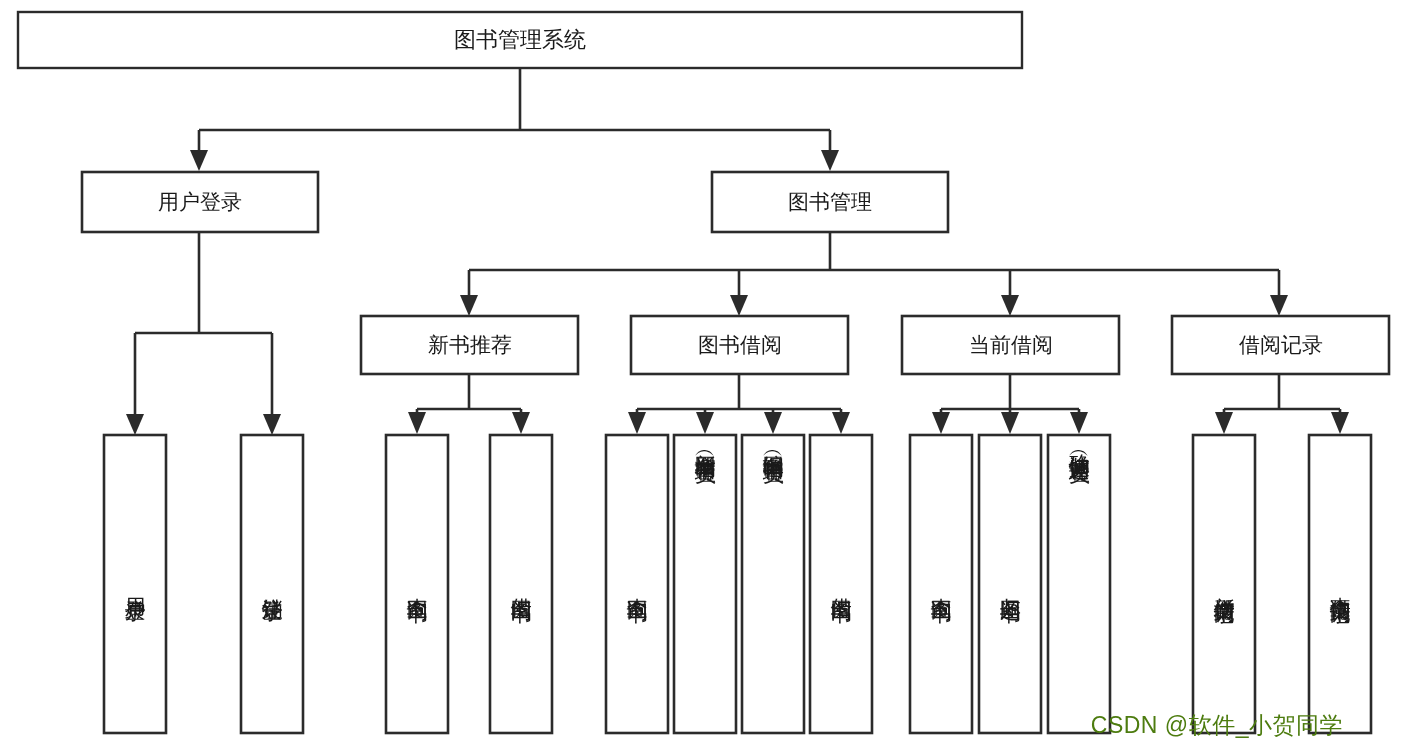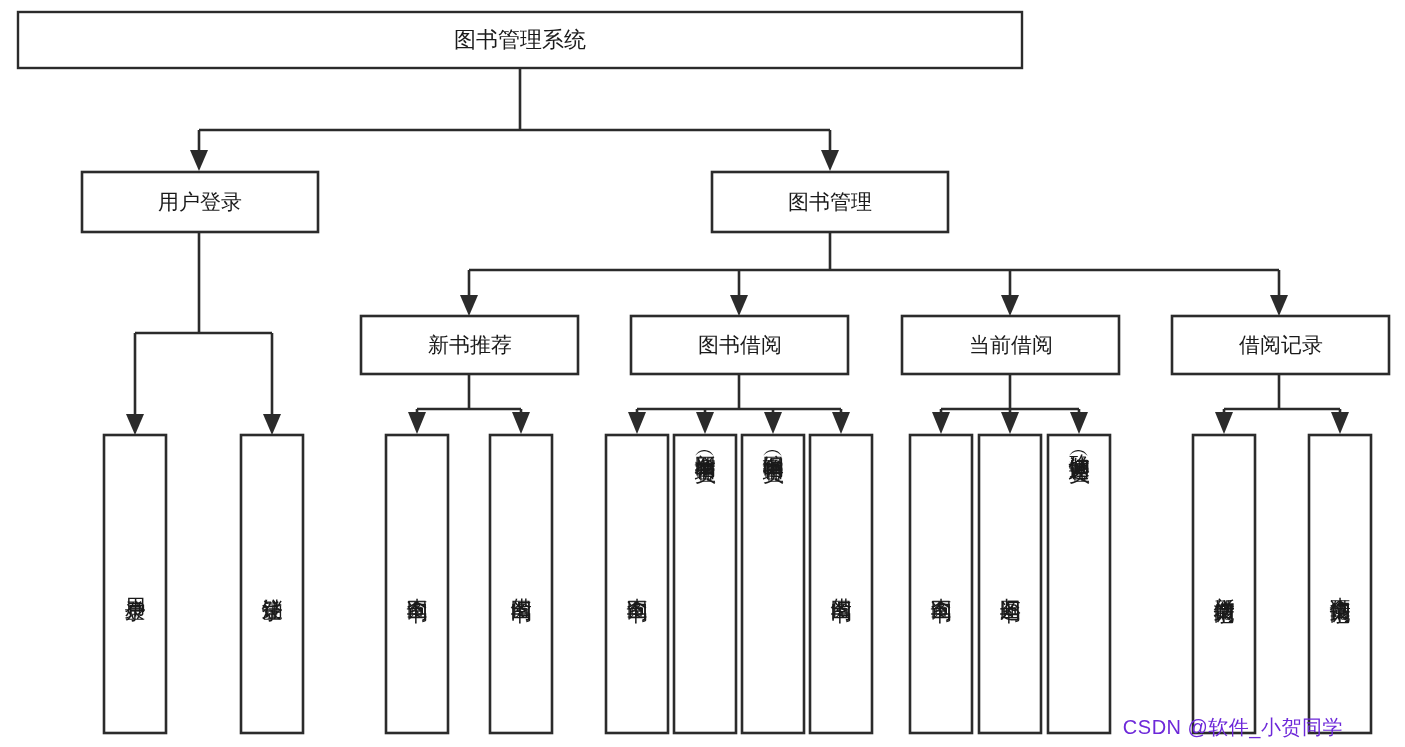--- a/index.html
+++ b/index.html
@@ -72,22 +72,22 @@
     letter-spacing: 1.5px;
     color: #1a1a1a;
     white-space: nowrap;
     text-align: center;
   }
   #watermark {
     position: absolute;
     right: 8px;
     bottom: 6px;
     font-family: "Liberation Sans", "DejaVu Sans", sans-serif;
-    font-size: 20px;
-    color: #6d28d9;
+    font-size: 23px;
+    color: #4d7c0f;
     letter-spacing: 0.5px;
     white-space: nowrap;
     margin-left: 7px;
   }
 </style>
 </head>
 <body>
 
 <div id="diagram-root">
 

